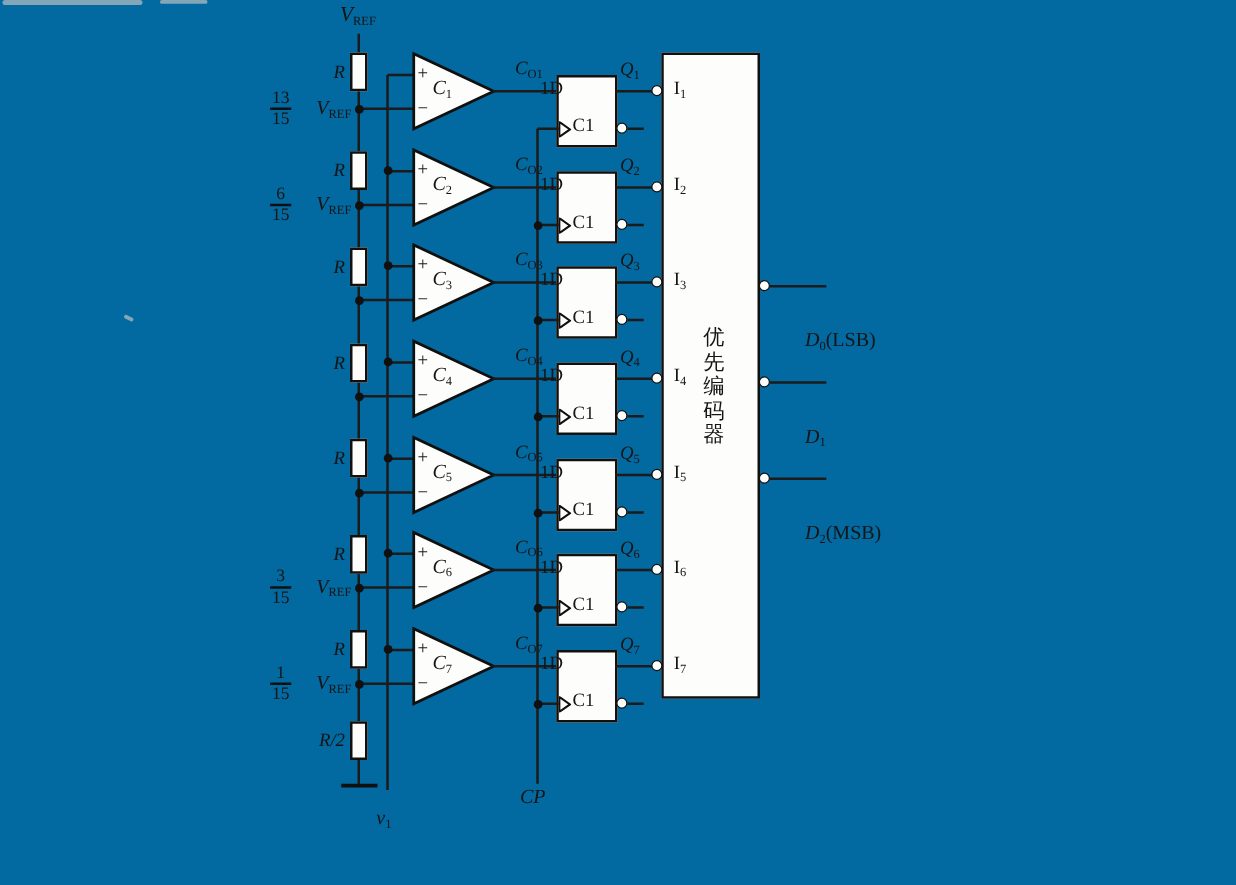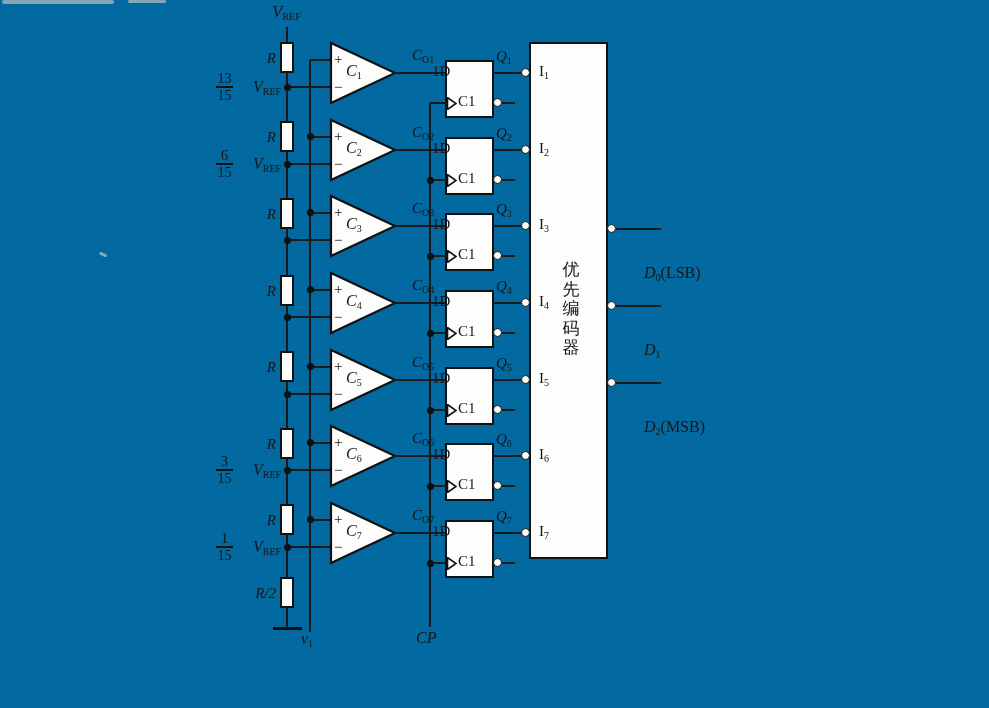--- a/index.html
+++ b/index.html
@@ -64,21 +64,21 @@
 
   <div class="artifact" style="left:2px;top:0;width:112px;height:4px;"></div>
   <div class="artifact" style="left:128px;top:0;width:38px;height:3px;"></div>
   <div class="artifact" style="left:99px;top:253px;width:8px;height:3px;transform:rotate(25deg);"></div>
 
   <div class="lbl" style="left:272px;top:3px;font-size:17px;"><span class="it">V</span><sub>REF</sub></div>
 
   <div class="wire v" style="left:286px;top:27px;height:601px;"></div>
 
   <div class="wire v" style="left:309px;top:60px;height:572px;"></div>
-  <div class="lbl" style="left:301px;top:631px;font-size:16px;"><span class="it">v</span><sub>1</sub></div>
+  <div class="lbl" style="left:301px;top:647px;font-size:16px;"><span class="it">v</span><sub>1</sub></div>
 
   <div class="wire v" style="left:429px;top:103px;height:524px;"></div>
   <div class="lbl it" style="left:416px;top:630px;font-size:16px;">CP</div>
 
   <div class="ground-bar"></div>
 
   <div class="box" style="left:529px;top:42px;width:79px;height:517px;"></div>
   <div class="enc-text">优先编码器</div>
 
 

